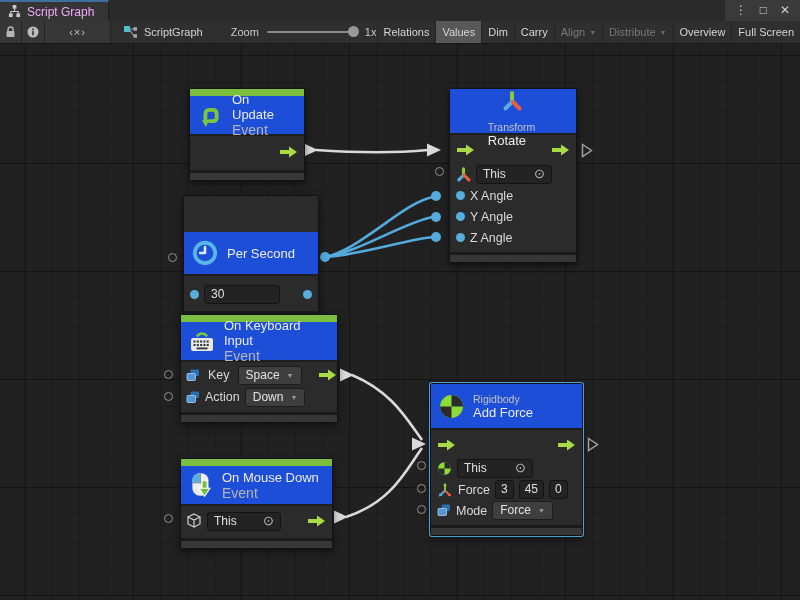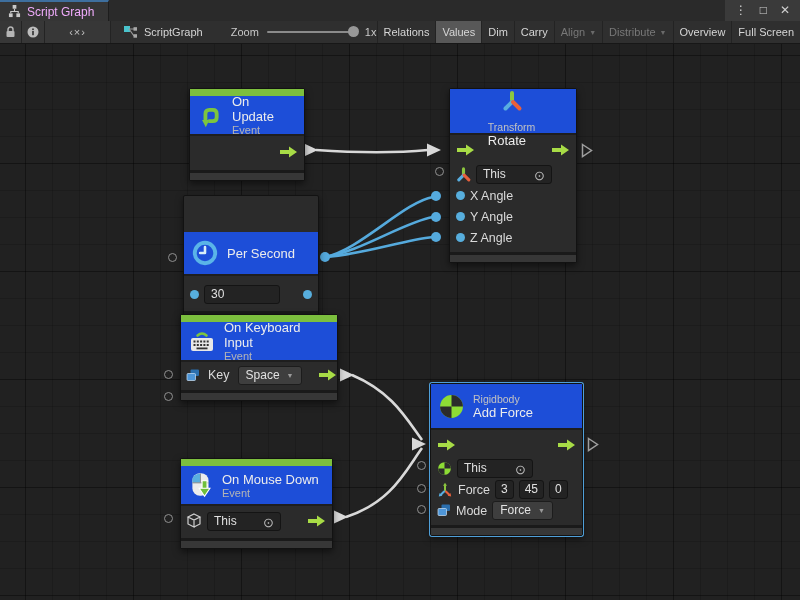--- a/index.html
+++ b/index.html
@@ -45,30 +45,30 @@
   .wires { position:absolute; top:0; left:0; width:800px; height:556px; }
 
   
   .node { position:absolute; background:#2b2b2b; border:1px solid #121212; border-radius:2px;
     box-shadow:0 3px 7px rgba(0,0,0,0.5); }
   .node.selected { box-shadow:0 0 0 1px #4f9fd8, 0 3px 7px rgba(0,0,0,0.5); }
   .strip { height:7px; background:#7cbf3e; }
   .nhead { background:#1d4ed8; display:flex; align-items:center; gap:8px; padding:0 10px 0 7px;
     border-bottom:2px solid #1e1e1e; }
   .ntitle { font-size:13px; color:#ececec; }
-  .nsub { font-size:11px; color:#b5b5b5; }
+  .nsub { font-size:14px; color:#b5b5b5; }
   .ncat { font-size:10.5px; color:#c2c2c2; }
   .nbody { padding:2px 6px 4px 6px; }
   .nrow { display:flex; align-items:center; gap:5px; }
   .sp { flex:1; }
   .nfoot { height:10px; background:#373737; border-top:3px solid #1a1a1a; }
   .plabel { font-size:12.5px; color:#dadada; }
   .field { background:#232323; border:1px solid #141414; border-radius:3px; color:#e0e0e0;
     font-size:12px; padding:1px 6px; line-height:15px; }
-  .objfield { display:flex; align-items:flex-end; justify-content:space-between; }
+  .objfield { display:flex; align-items:flex-start; justify-content:space-between; }
   .target { color:#bdbdbd; font-size:13px; line-height:13px; }
   .dd { background:#3e3e3e; border:1px solid #1c1c1c; border-radius:3px; color:#e2e2e2; font-size:12px;
     padding:1px 7px; line-height:15px; display:flex; align-items:center; gap:7px; }
   .bdot { width:9px; height:9px; border-radius:50%; background:#57aedd; flex:0 0 auto; }
   .ocircle { position:absolute; width:9px; height:9px; border:1.5px solid #909090; border-radius:50%; }
   .flowarr { display:flex; flex:0 0 auto; }
 
   .icwrap { display:flex; align-items:center; justify-content:center; flex:0 0 auto; }
 </style>
 </head>
@@ -335,20 +335,33 @@
             <span>Space</span>
             <span class="dda">▼</span>
           </span>
           <span class="sp"></span>
           <span class="flowarr">
             <svg width="19" height="12" viewBox="0 0 19 12">
                 <path d="M1 4.1 H10 V0.5 L18 6 L10 11.5 V7.9 H1 Z" fill="#a8dc46"></path>
               </svg>
           </span>
         </div>
+        <div class="nrow" style="height:22px;">
+          <span class="icwrap">
+            <svg width="14" height="13" viewBox="0 0 14 13">
+                <rect x="4.5" y="0.5" width="8.5" height="6.5" rx="1" fill="#2b6fae"></rect>
+                <rect x="1" y="4.5" width="8.5" height="7" rx="1" fill="#4e96d8" stroke="#cfe3f5" stroke-width="0.7"></rect>
+              </svg>
+          </span>
+          <span class="plabel">Action</span>
+          <span class="dd">
+            <span>Down</span>
+            <span class="dda">▼</span>
+          </span>
+        </div>
       </div>
       <div class="nfoot"></div>
     </div>
 
     <div class="node" style="left:180px; top:414px; width:153px;">
       <div class="strip"></div>
       <div class="nhead" style="height:40px;">
         <span class="icwrap">
           <svg width="26" height="28" viewBox="0 0 24 26">
               <rect x="4" y="2" width="15" height="21" rx="7" fill="#ececec"></rect>

